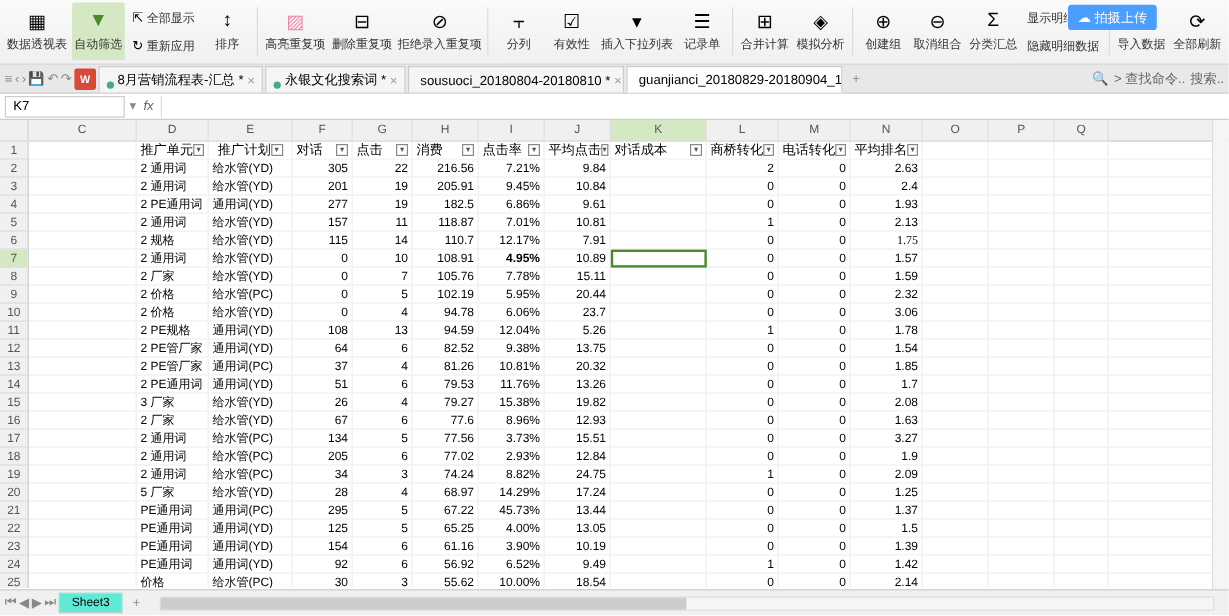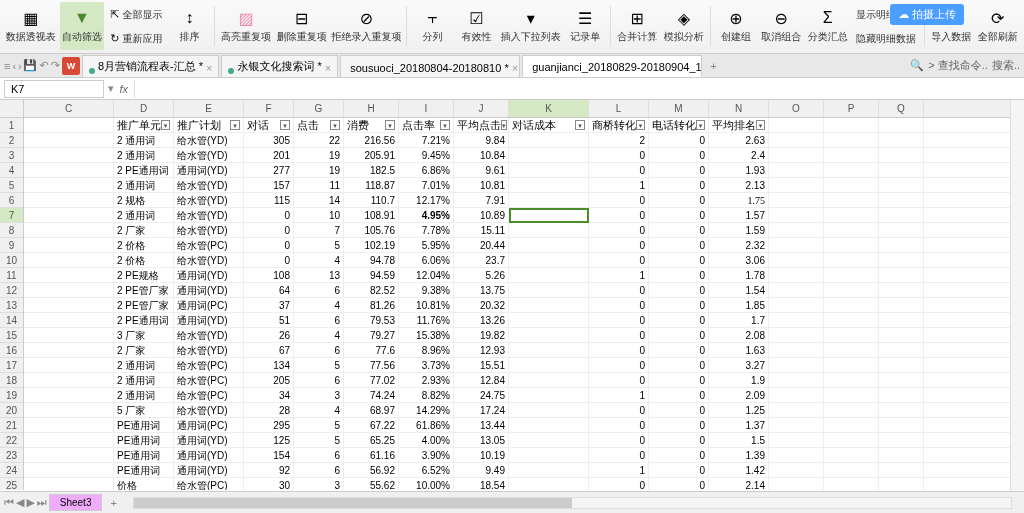--- a/index.html
+++ b/index.html
@@ -34,21 +34,21 @@
 .rn.sel{background:#d4e8c4}
 .cells{position:relative;flex:1}
 .row{display:flex;height:15px;border-bottom:1px solid #eee}
 .cell{border-right:1px solid #eee;padding:0 3px;line-height:15px;font-size:10px;overflow:hidden;white-space:nowrap}
 .cell.r{text-align:right}
 .cell.hdr{background:#fff;display:flex;align-items:center;justify-content:space-between}
 .filter-ico{width:10px;height:10px;border:1px solid #888;font-size:7px;display:flex;align-items:center;justify-content:center;color:#555}
 .sel-cell{position:absolute;border:2px solid #4a8a2a;pointer-events:none}
 .sheetbar{position:absolute;bottom:0;left:0;right:0;height:22px;background:#f0f0f0;border-top:1px solid #ccc;display:flex;align-items:center;padding:0 4px;gap:2px}
 .sheet-tab{padding:2px 10px;background:#fff;border:1px solid #ccc;font-size:10px}
-.sheet-tab.inactive{background:#f0abfc}
+.sheet-tab.inactive{background:#5eead4}
 .nav-arrows{display:flex;gap:2px;color:#888}
 .scroll-h{flex:1;height:12px;background:#f5f5f5;border:1px solid #ddd;margin:0 8px;position:relative}
 .scroll-thumb{position:absolute;left:0;width:50%;height:100%;background:#ccc}
 .vscroll{position:absolute;right:0;top:100px;width:14px;bottom:22px;background:#f5f5f5;border-left:1px solid #ddd}
 </style>
 </head>
 <body>
 
 <div class="ribbon">
   <div class="rbtn">
@@ -237,21 +237,21 @@
         <div class="rn">25</div>
       </div>
     <div class="cells" id="cells">
       <div class="sel-cell" id="selcell" style="left: 485px; top: 90px; width: 80px; height: 15px;"></div>
     <div class="row">
           <div class="cell hdr" style="width: 90px;"></div>
           <div class="cell hdr" style="width: 60px;">
             <span>推广单元</span>
             <span class="filter-ico">▾</span>
           </div>
-          <div class="cell hdr" style="width: 70px;">
+          <div class="cell hdr" style="width: 70px; justify-content: center;">
             <span>推广计划</span>
             <span class="filter-ico">▾</span>
           </div>
           <div class="cell hdr" style="width: 50px;">
             <span>对话</span>
             <span class="filter-ico">▾</span>
           </div>
           <div class="cell hdr" style="width: 50px;">
             <span>点击</span>
             <span class="filter-ico">▾</span>
@@ -611,21 +611,21 @@
           <div class="cell" style="width: 55px;"></div>
           <div class="cell" style="width: 45px;"></div>
         </div>
         <div class="row">
           <div class="cell" style="width: 90px;"></div>
           <div class="cell" style="width: 60px;">PE通用词</div>
           <div class="cell" style="width: 70px;">通用词(PC)</div>
           <div class="cell r" style="width: 50px;">295</div>
           <div class="cell r" style="width: 50px;">5</div>
           <div class="cell r" style="width: 55px;">67.22</div>
-          <div class="cell r" style="width: 55px;">61.86%</div>
+          <div class="cell r" style="width: 55px;">45.73%</div>
           <div class="cell r" style="width: 55px;">13.44</div>
           <div class="cell r" style="width: 80px;"></div>
           <div class="cell r" style="width: 60px;">0</div>
           <div class="cell r" style="width: 60px;">0</div>
           <div class="cell r" style="width: 60px;">1.37</div>
           <div class="cell" style="width: 55px;"></div>
           <div class="cell" style="width: 55px;"></div>
           <div class="cell" style="width: 45px;"></div>
         </div>
         <div class="row">

